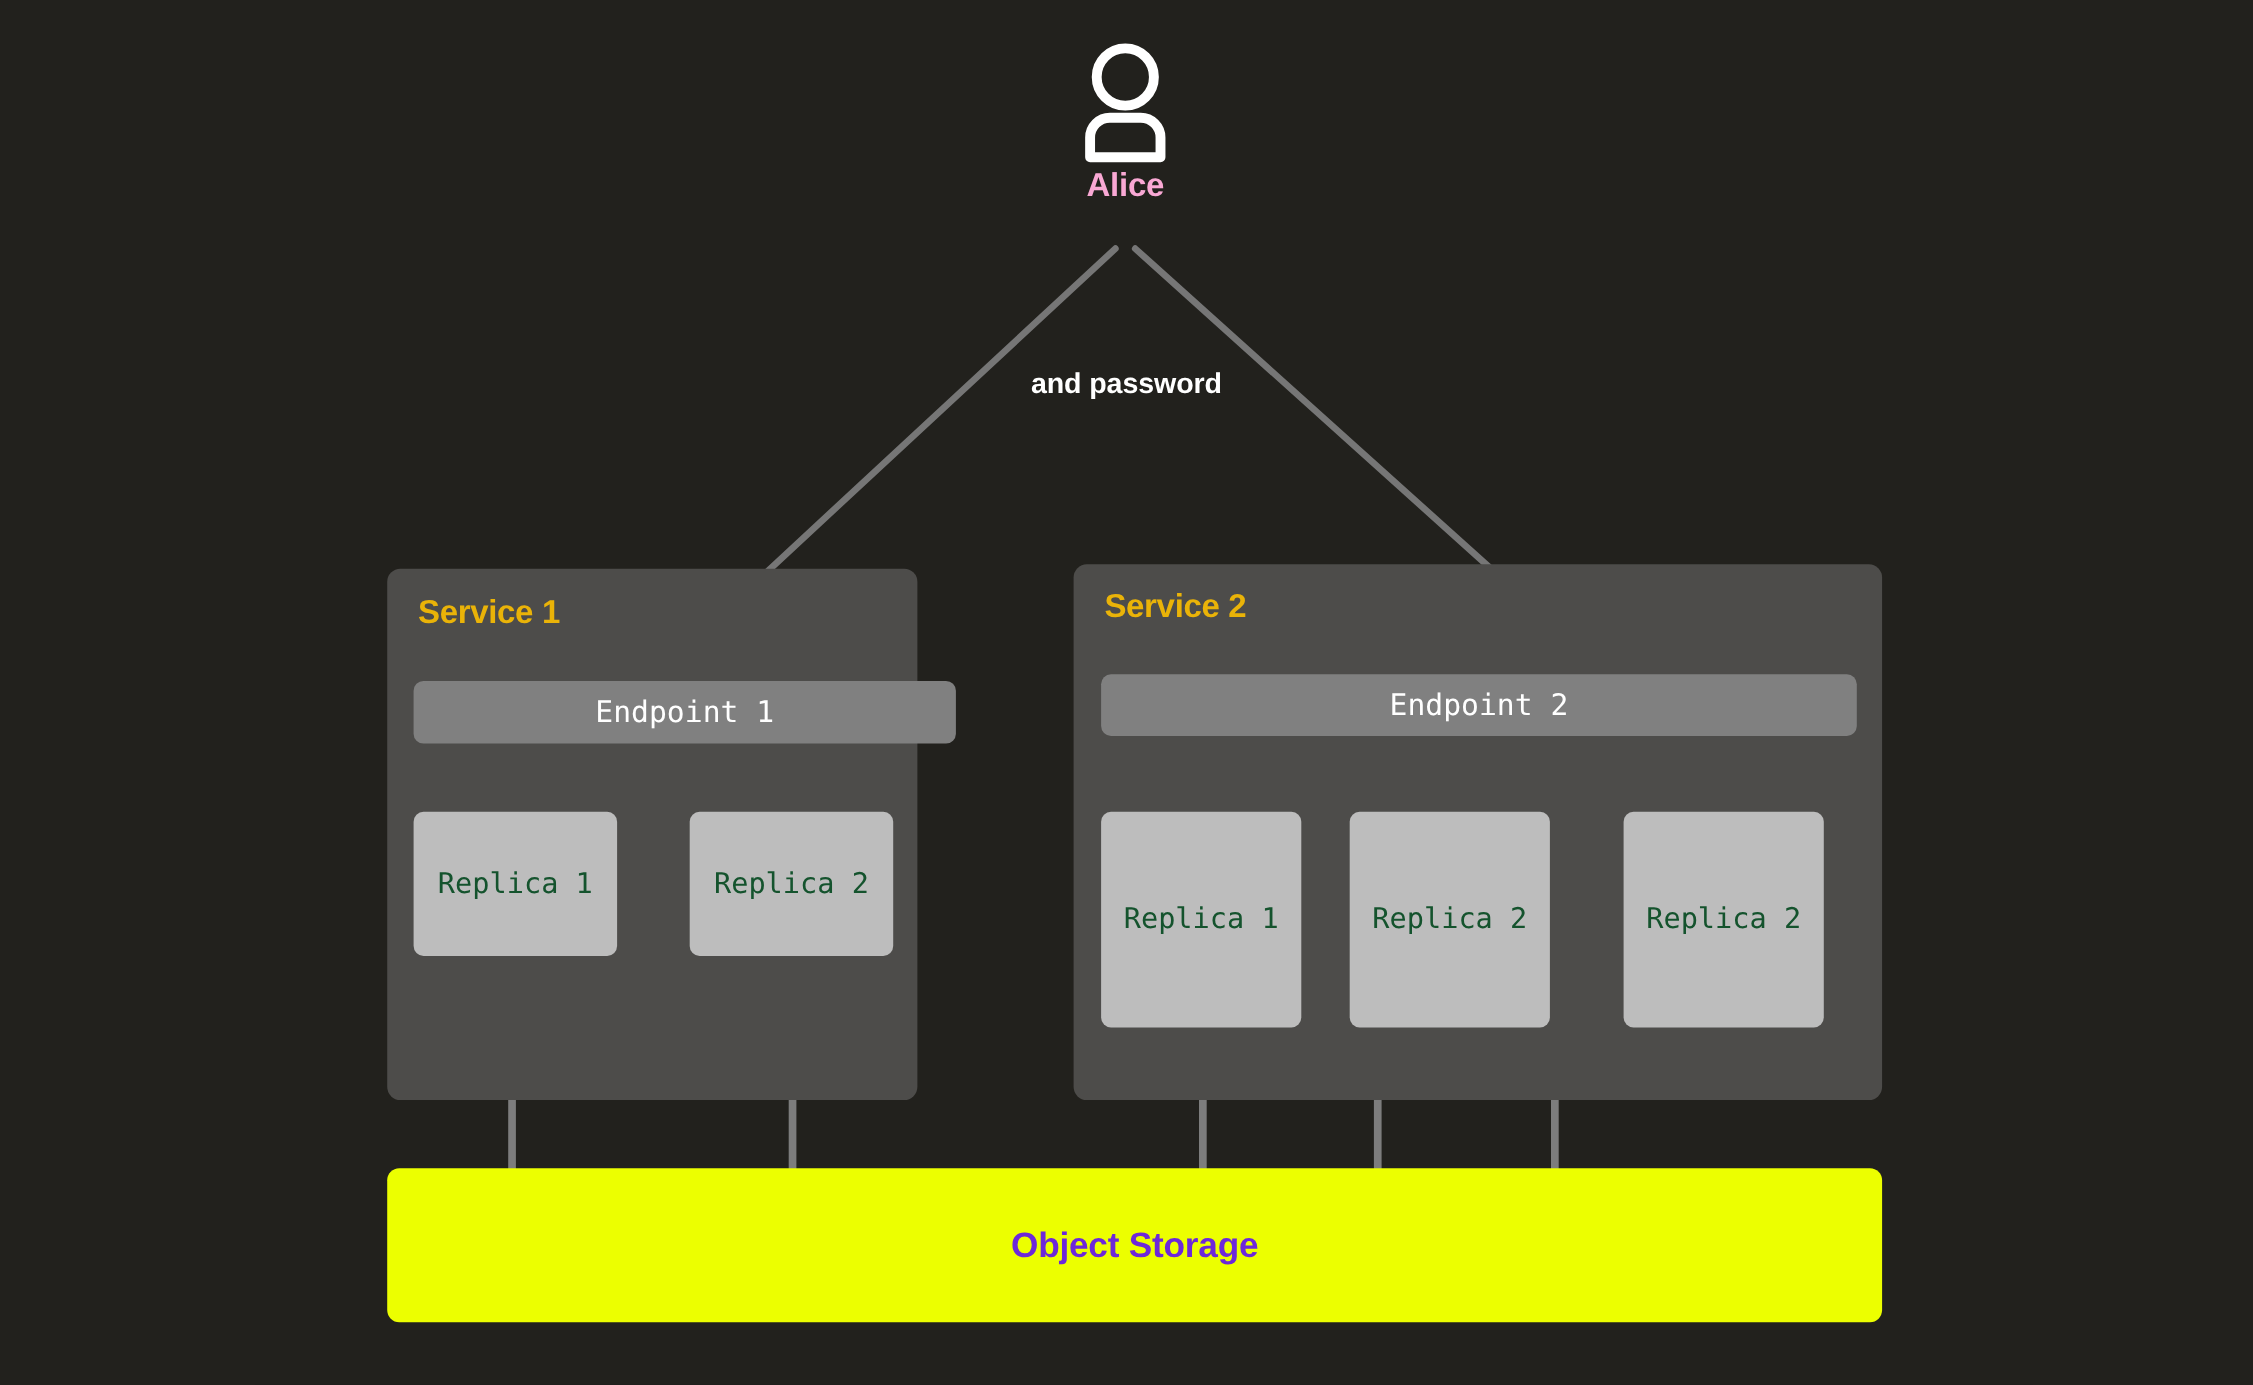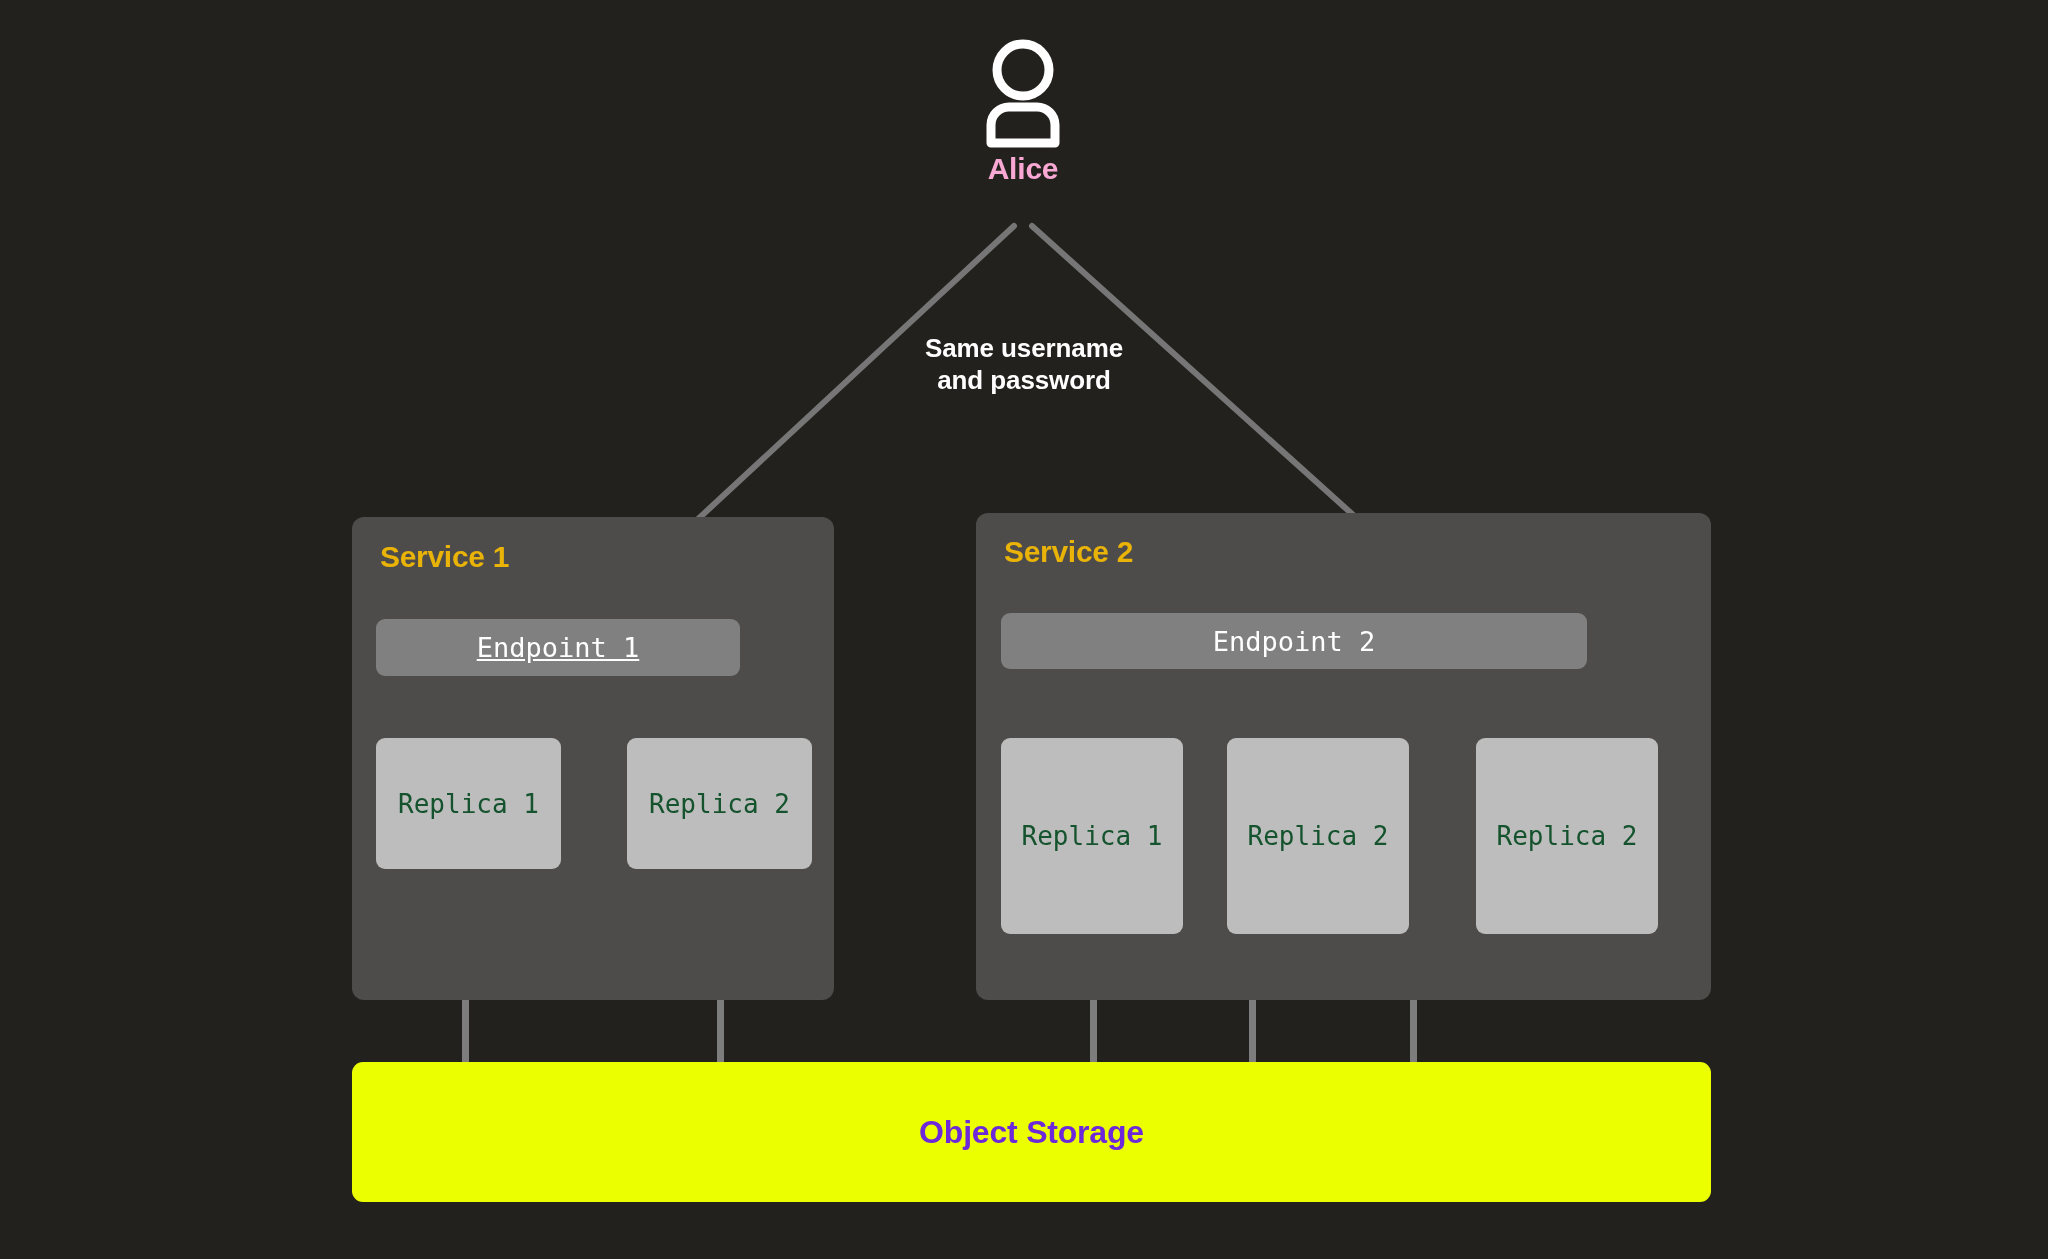--- a/index.html
+++ b/index.html
@@ -91,22 +91,22 @@
     position: absolute;
     background: #808080;
     border-radius: 9px;
     display: flex;
     align-items: center;
     justify-content: center;
     font-family: "DejaVu Sans Mono", monospace;
     font-size: 27px;
     color: #ffffff;
   }
-  #endpoint-1 { left: 24px; top: 102px; width: 364px; height: 57px; text-decoration: underline; }
-  #endpoint-2 { left: 25px; top: 100px; width: 586px; height: 56px; }
+  #endpoint-1 { left: 24px; top: 102px; width: 493px; height: 57px; }
+  #endpoint-2 { left: 25px; top: 100px; width: 687px; height: 56px; }
 
   .replica {
     position: absolute;
     background: #bdbdbd;
     border-radius: 9px;
     display: flex;
     align-items: center;
     justify-content: center;
     font-family: "DejaVu Sans Mono", monospace;
     font-size: 26px;
@@ -166,21 +166,20 @@
       <line x1="1014" y1="226" x2="614" y2="597" stroke-width="6" stroke-linecap="round"></line>
       <path d="M 599 612 L 634 602 L 613 581 Z" stroke="none"></path>
     </g>
     <g stroke="#767676" fill="#767676">
       <line x1="1032" y1="226" x2="1441" y2="594" stroke-width="6" stroke-linecap="round"></line>
       <path d="M 1456 608 L 1421 599 L 1441 578 Z" stroke="none"></path>
     </g>
   </svg>
 
   <div id="arrow-caption">
-    <div>Same username</div>
     <div>and password</div>
   </div>
 
   <div class="connector" style="left:462px; top:655px; height:410px;"></div>
   <div class="connector" style="left:717px; top:655px; height:410px;"></div>
 
   <div class="connector" style="left:1090px; top:652px; height:413px;"></div>
   <div class="connector" style="left:1249px; top:652px; height:413px;"></div>
   <div class="connector" style="left:1410px; top:652px; height:413px;"></div>
 

